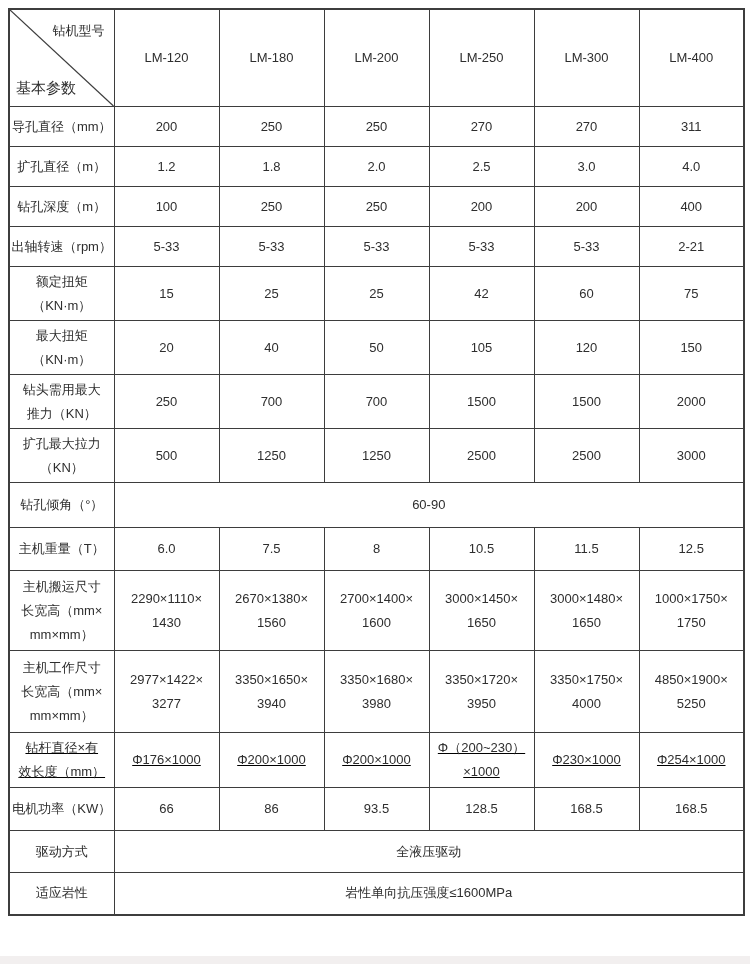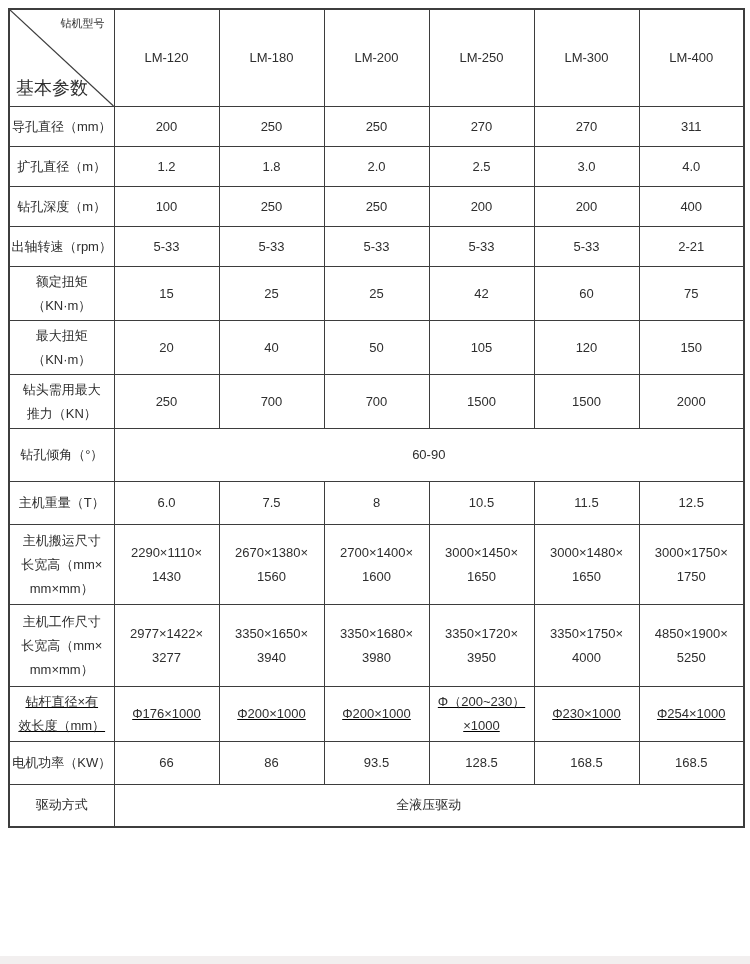--- a/index.html
+++ b/index.html
@@ -37,50 +37,50 @@
     white-space: pre-line;
     line-height: 24px;
     padding: 0 1px;
     overflow: hidden;
   }
   col.c-label { width: 105px; }
   
   tr.h85 { height: 85px; }
   tr.h40 { height: 40px; }
   tr.h54 { height: 54px; }
-  tr.h45 { height: 53px; }
+  tr.h45 { height: 45px; }
   tr.h43 { height: 43px; }
   tr.h80 { height: 80px; }
   tr.h82 { height: 82px; padding-left: 8px; }
   tr.h55 { height: 55px; text-decoration: underline; }
   tr.h51 { height: 51px; }
   tr.h42 { height: 42px; }
 
   th.corner {
     position: relative;
     padding: 0;
   }
   th.corner svg.diag {
     position: absolute;
     top: 0; left: 0;
     width: 100%; height: 100%;
     display: block;
   }
   .corner-tr {
     position: absolute;
-    top: 4px;
+    top: 12px;
     right: 9px;
-    font-size: 11px;
+    font-size: 13px;
     line-height: 18px;
   }
   .corner-bl {
     position: absolute;
     bottom: 9px;
     left: 6px;
-    font-size: 18px;
+    font-size: 15px;
     line-height: 18px;
   }
   .bottom-strip {
     position: absolute;
     left: 0;
     bottom: 0;
     width: 750px;
     height: 8px;
     background: #f2efef;
   }
@@ -183,20 +183,30 @@
       <td>钻头需用最大
 推力（KN）</td>
       <td>250</td>
       <td>700</td>
       <td>700</td>
       <td>1500</td>
       <td>1500</td>
       <td>2000</td>
     </tr>
 
+    <tr class="h54">
+      <td>扩孔最大拉力
+（KN）</td>
+      <td>500</td>
+      <td>1250</td>
+      <td>1250</td>
+      <td>2500</td>
+      <td>2500</td>
+      <td>3000</td>
+    </tr>
 
     <tr class="h45">
       <td>钻孔倾角（°）</td>
       <td colspan="6">60-90</td>
     </tr>
 
     <tr class="h43">
       <td>主机重量（T）</td>
       <td>6.0</td>
       <td>7.5</td>
@@ -213,21 +223,21 @@
       <td>2290×1110×
 1430</td>
       <td>2670×1380×
 1560</td>
       <td>2700×1400×
 1600</td>
       <td>3000×1450×
 1650</td>
       <td>3000×1480×
 1650</td>
-      <td>3000×1750×
+      <td>1000×1750×
 1750</td>
     </tr>
 
     <tr class="h82">
       <td>主机工作尺寸
 长宽高（mm×
 mm×mm）</td>
       <td>2977×1422×
 3277</td>
       <td>3350×1650×
@@ -263,18 +273,22 @@
       <td>128.5</td>
       <td>168.5</td>
       <td>168.5</td>
     </tr>
 
     <tr class="h42">
       <td>驱动方式</td>
       <td colspan="6">全液压驱动</td>
     </tr>
 
+    <tr class="h42">
+      <td>适应岩性</td>
+      <td colspan="6">岩性单向抗压强度≤1600MPa</td>
+    </tr>
 
   </tbody>
     </table>
 </div>
 
 <div class="bottom-strip"></div>
 
 </body></html>

